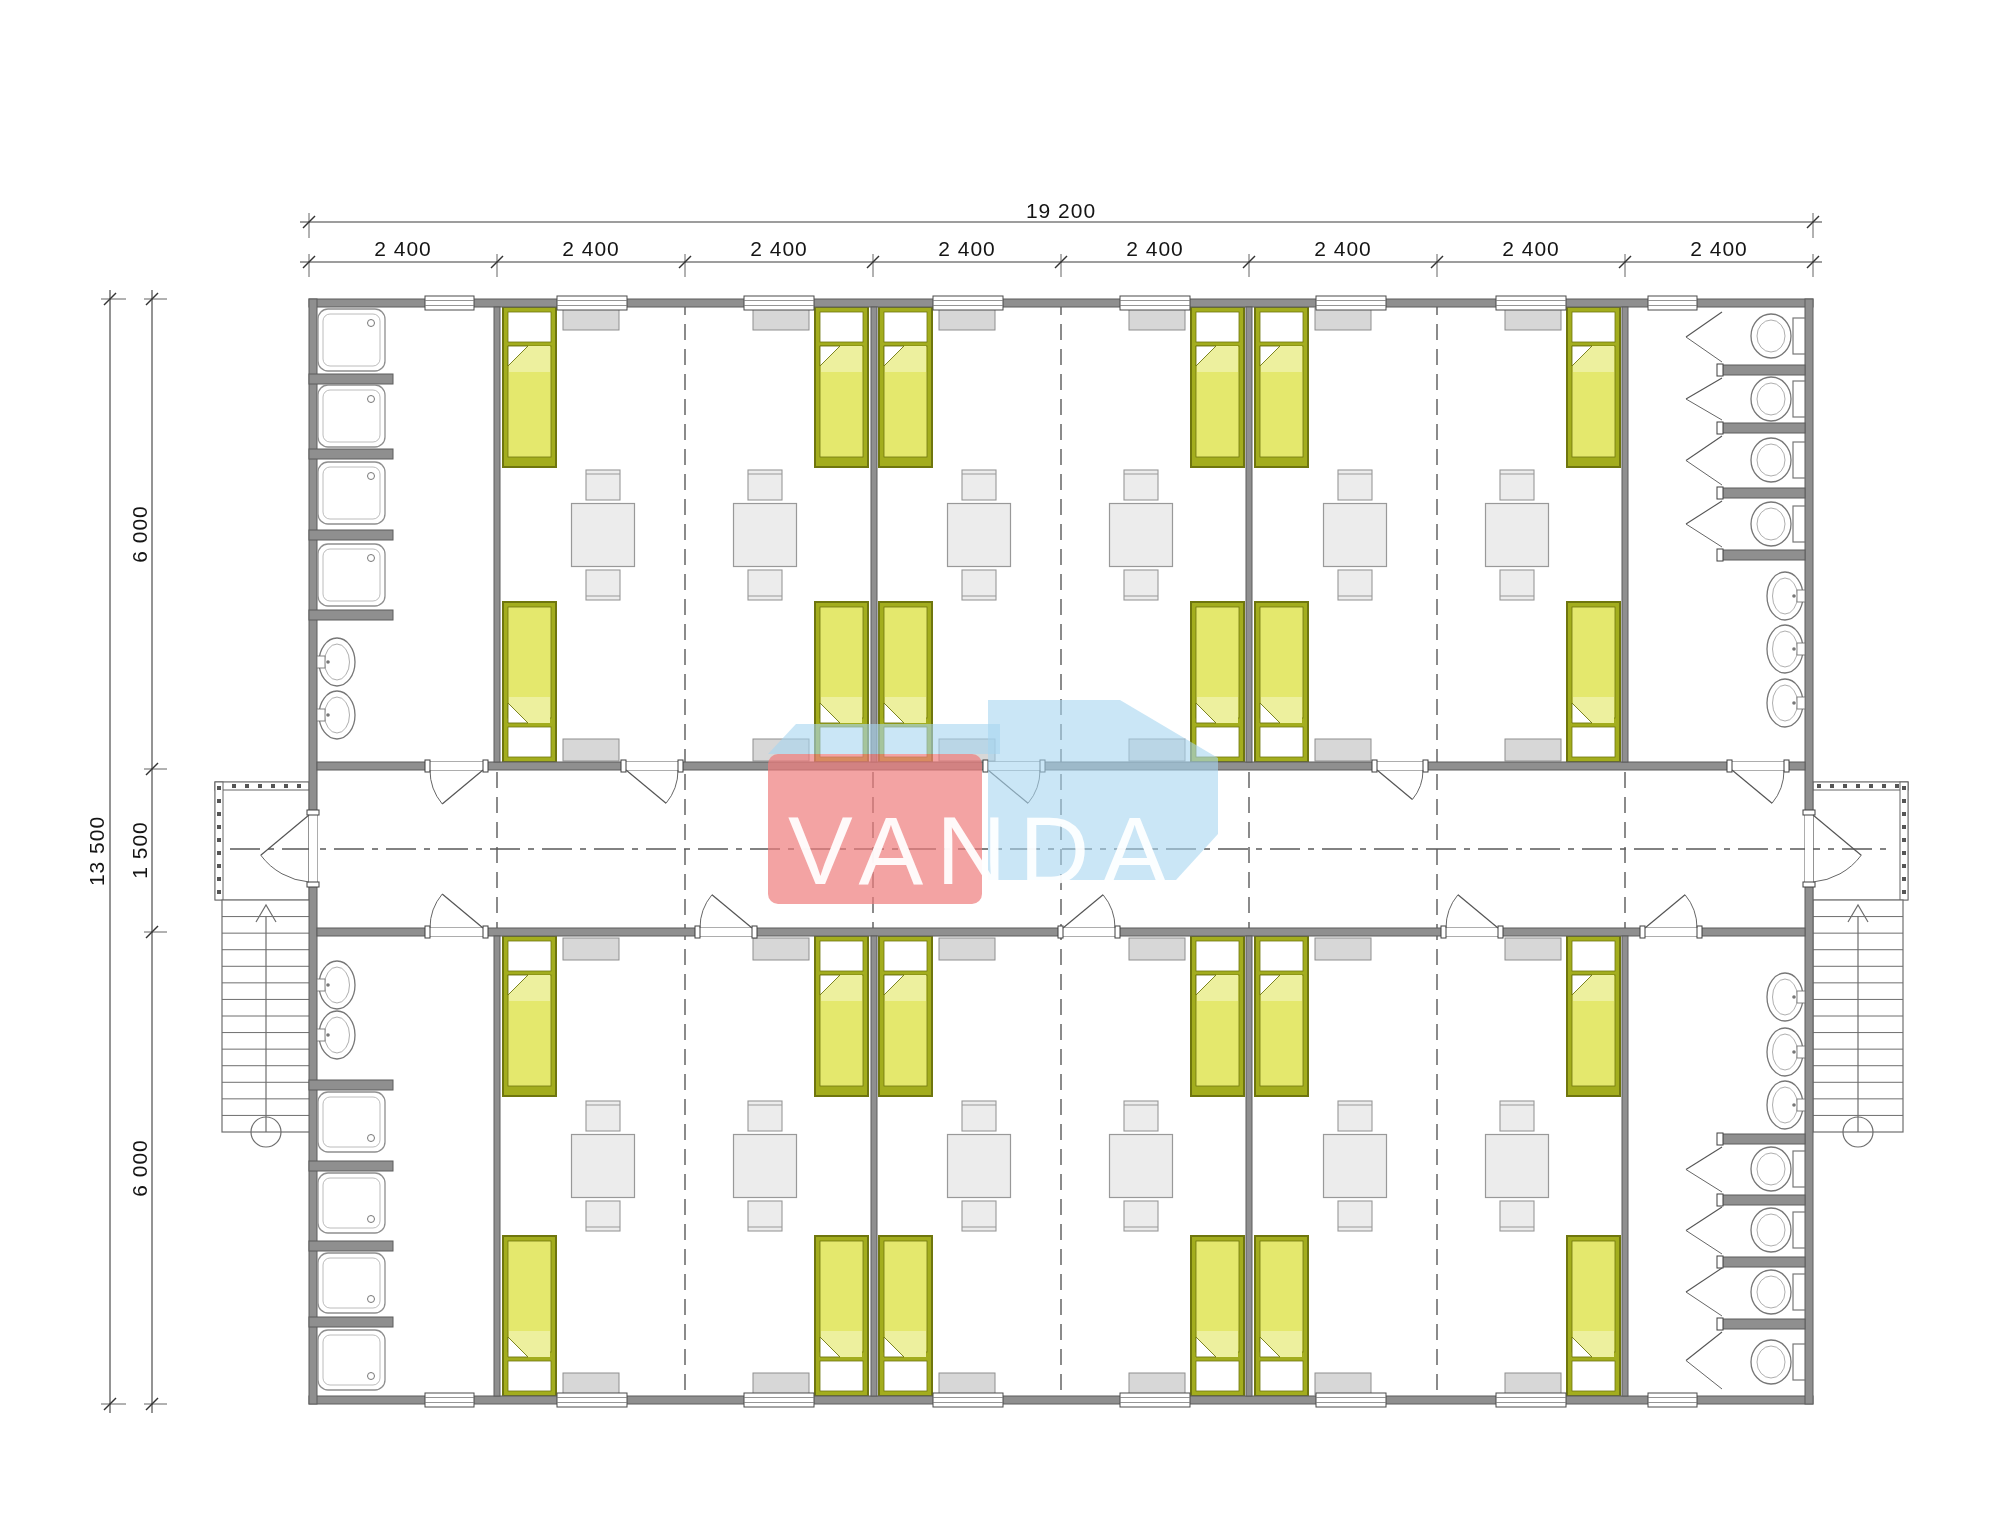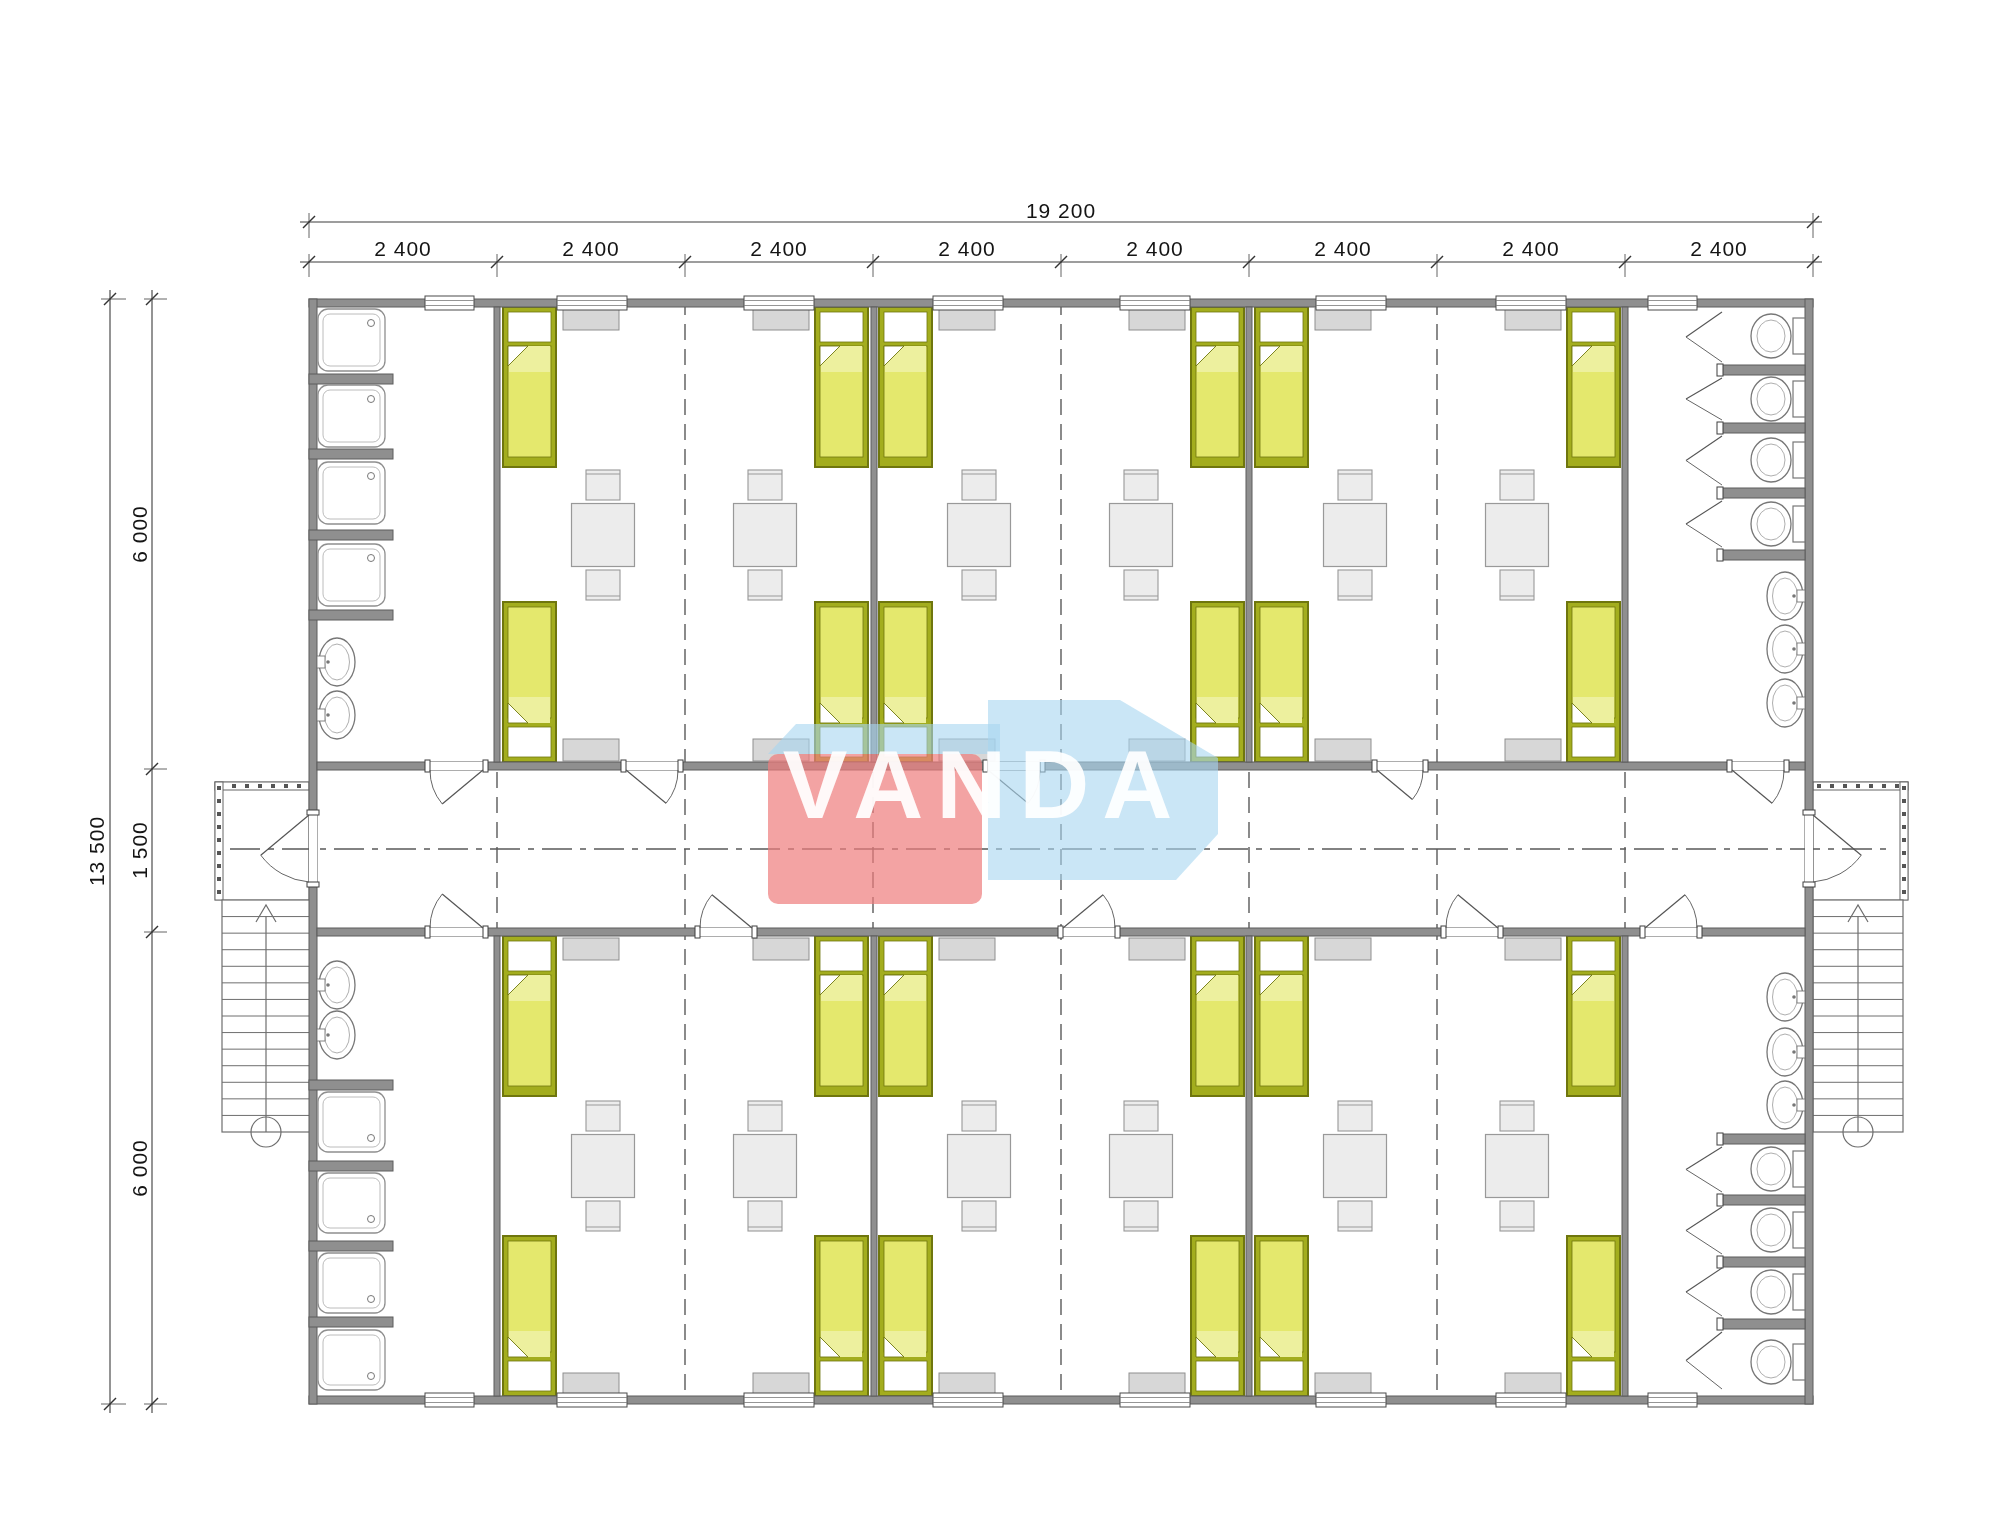--- a/index.html
+++ b/index.html
@@ -2,22 +2,22 @@
 <html><head>
 <meta charset="utf-8">
 <style>
   html,body{margin:0;padding:0;background:#fff;}
   #stage{position:relative;width:2000px;height:1539px;background:#ffffff;overflow:hidden;
          font-family:"Liberation Sans",sans-serif;margin-top:32px;}
   #plan{position:absolute;left:0;top:0;}
   .dim{position:absolute;transform:translate(-50%,-50%);font-size:21px;color:#141414;
        letter-spacing:1px;white-space:nowrap;font-family:"Liberation Sans",sans-serif;}
   .rot{transform:translate(-50%,-50%) rotate(-90deg);}
-  #wm-text{position:absolute;left:984px;top:753px;transform:translate(-50%,-50%);
-           font-size:97px;font-weight:bold;letter-spacing:13px;
+  #wm-text{position:absolute;left:984px;top:819px;transform:translate(-50%,-50%);
+           font-size:97px;font-weight:normal;letter-spacing:13px;
            color:rgba(255,255,255,0.93);font-family:"Liberation Sans",sans-serif;
            white-space:nowrap;}
 </style>
 </head>
 <body>
 
 <div id="stage">
   <svg id="plan" width="2000" height="1539">
       <rect x="215" y="750" width="94" height="118" fill="none" stroke="#9a9a9a" stroke-width="1"></rect>
       <rect x="1813" y="750" width="95" height="118" fill="none" stroke="#9a9a9a" stroke-width="1"></rect>

